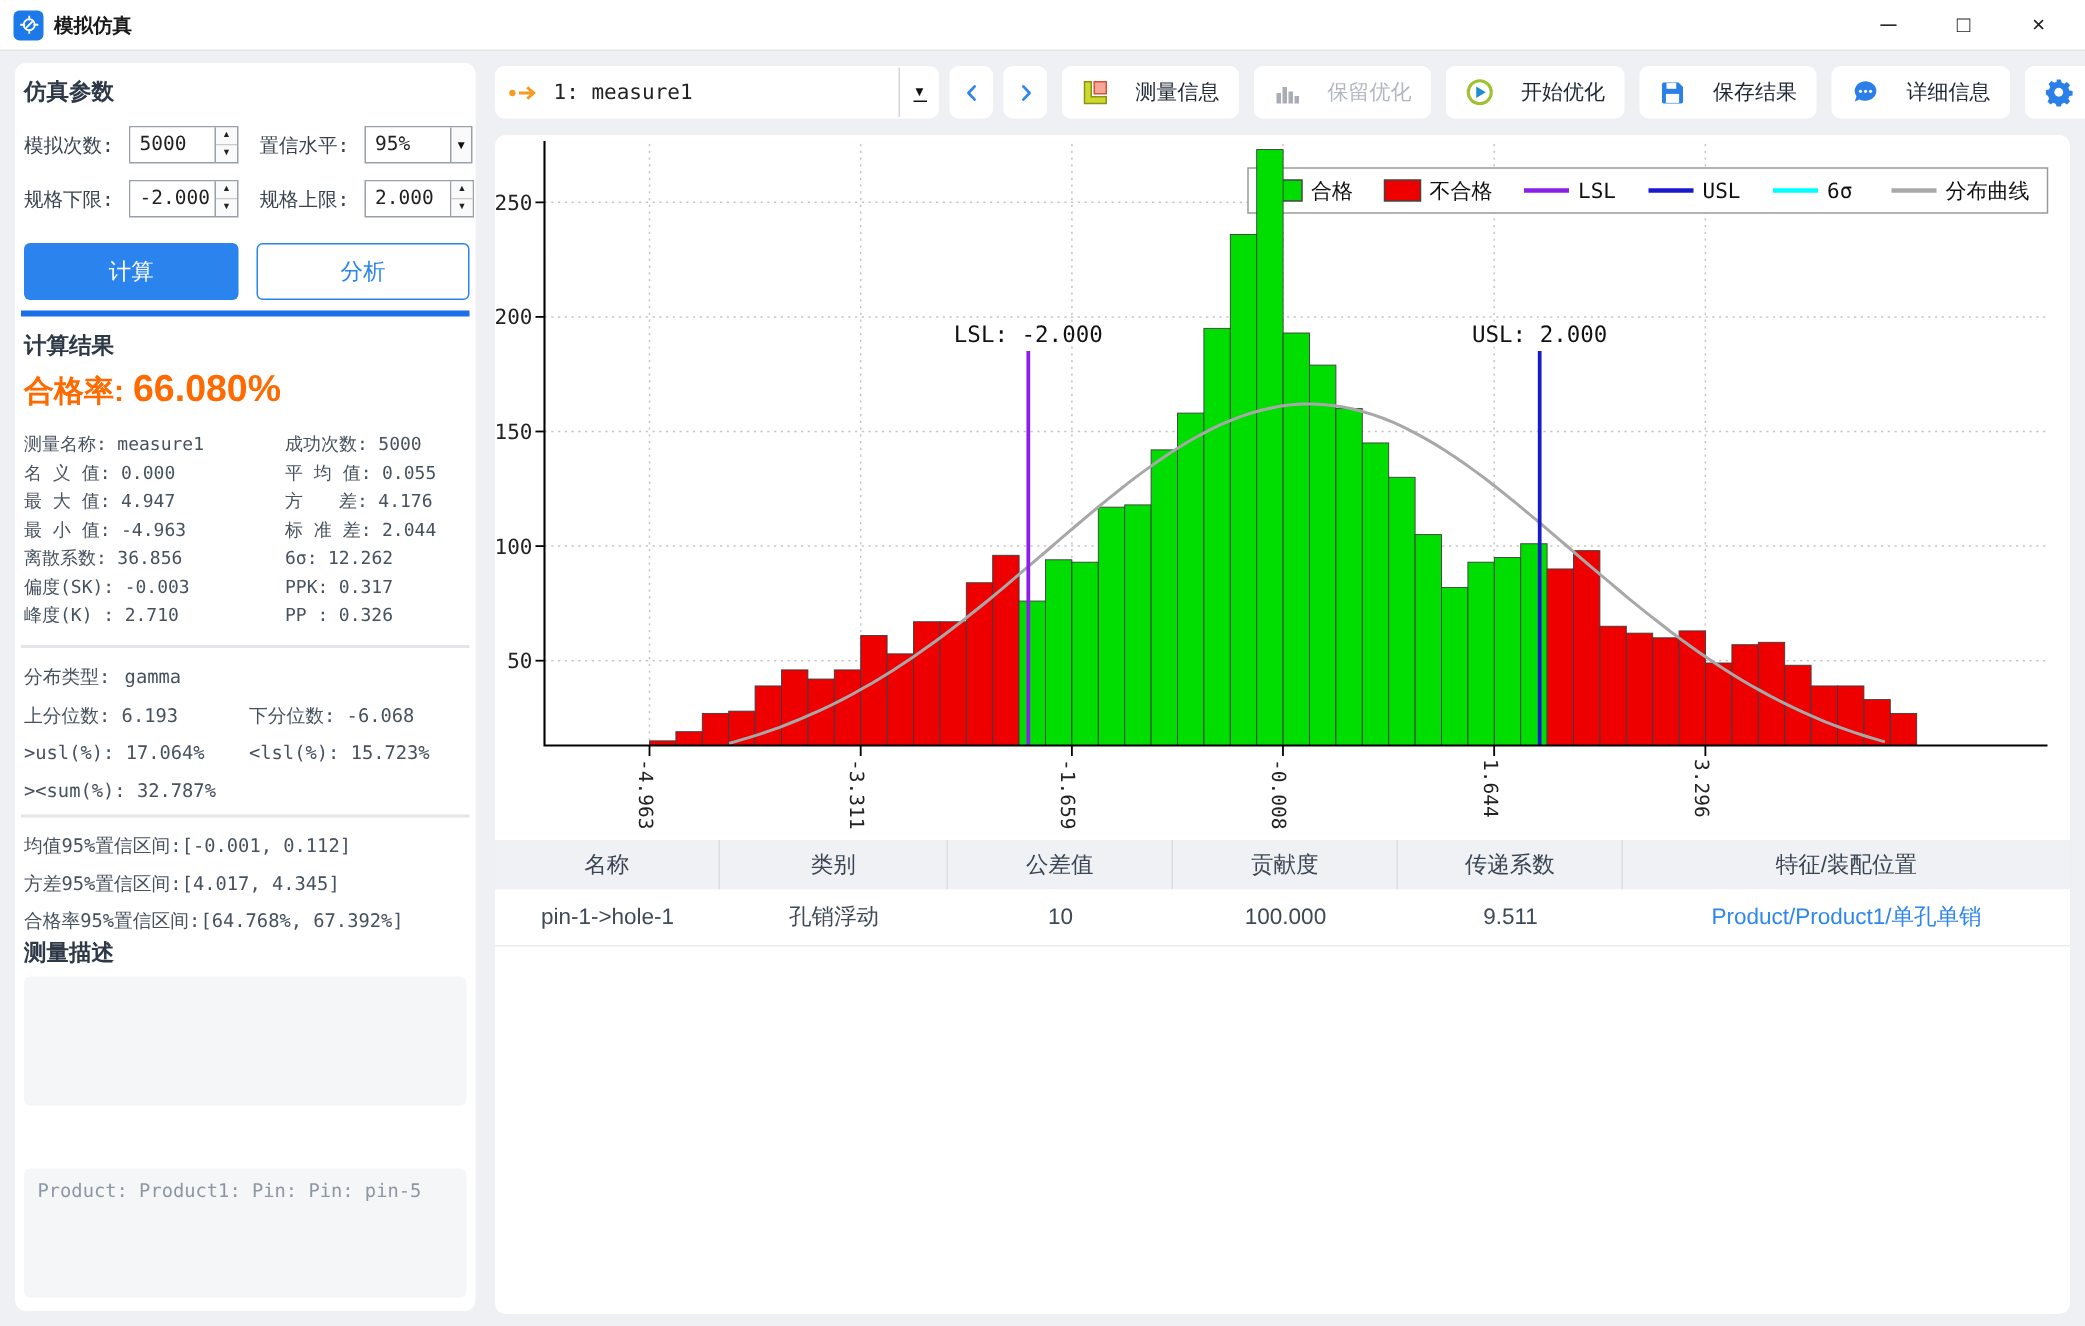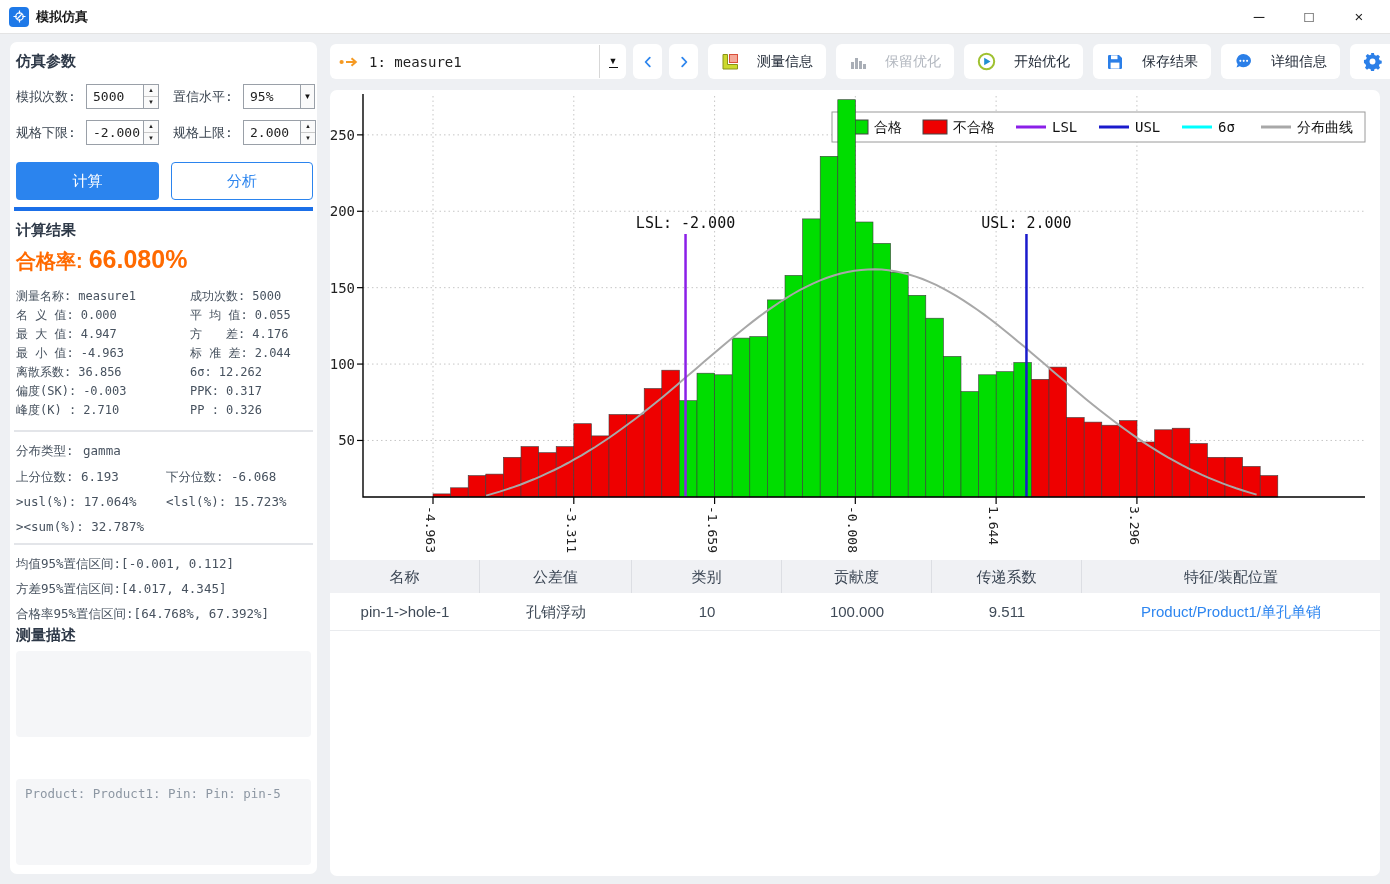--- a/index.html
+++ b/index.html
@@ -369,22 +369,22 @@
       <line x1="525.31465" y1="407" x2="525.31465" y2="414" stroke="#000" stroke-width="1.2"></line>
       <text transform="translate(518.31465,416) rotate(90)" font-size="13" fill="#222" font-family="&quot;DejaVu Sans Mono&quot;,monospace">-0.008</text>
       <line x1="666.1146100000001" y1="407" x2="666.1146100000001" y2="414" stroke="#000" stroke-width="1.2"></line>
       <text transform="translate(659.1146100000001,416) rotate(90)" font-size="13" fill="#222" font-family="&quot;DejaVu Sans Mono&quot;,monospace">1.644</text>
       <line x1="806.91457" y1="407" x2="806.91457" y2="414" stroke="#000" stroke-width="1.2"></line>
       <text transform="translate(799.91457,416) rotate(90)" font-size="13" fill="#222" font-family="&quot;DejaVu Sans Mono&quot;,monospace">3.296</text>
     </svg>
   <div id="rtable">
       <div class="trow">
         <div class="th">名称</div>
+        <div class="th">类别</div>
         <div class="th">公差值</div>
-        <div class="th">类别</div>
         <div class="th">贡献度</div>
         <div class="th">传递系数</div>
         <div class="th">特征/装配位置</div>
       </div>
       <div class="trow">
         <div class="td">pin-1-&gt;hole-1</div>
         <div class="td">孔销浮动</div>
         <div class="td">10</div>
         <div class="td">100.000</div>
         <div class="td">9.511</div>

